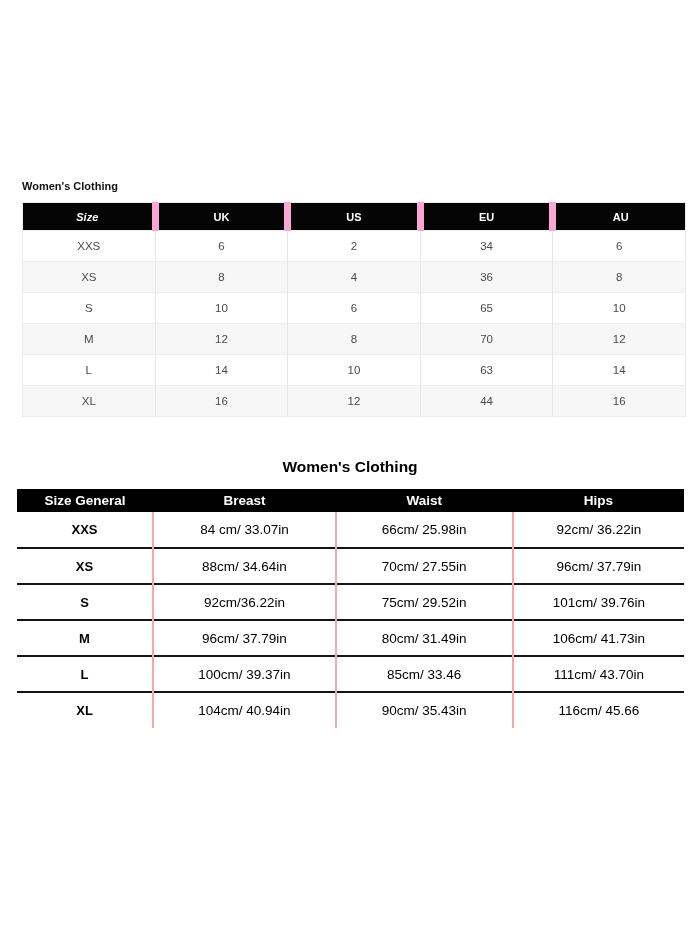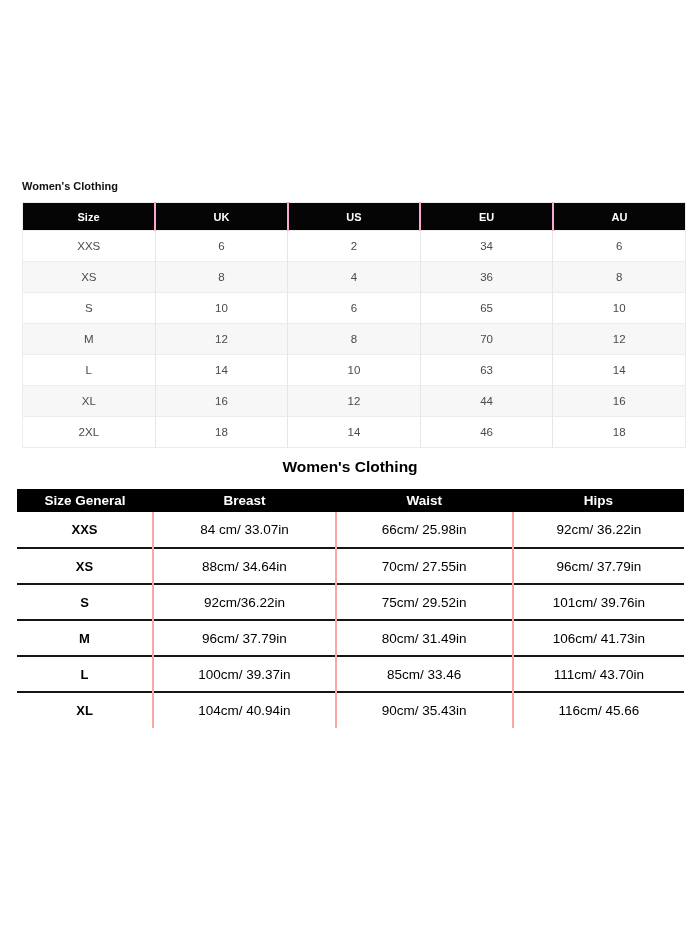--- a/index.html
+++ b/index.html
@@ -16,23 +16,23 @@
   }
   table.t1 {
     position:absolute; left:22px; top:202px; width:664px;
     border-collapse:collapse; table-layout:fixed;
     border:1px solid #ececec;
   }
   table.t1 th {
     background:#050505; color:#ffffff;
     height:28px; font-size:11px; font-weight:700;
     text-align:center; vertical-align:middle;
-    border-left:2px solid #f9a8d4;
+    border-left:7px solid #f9a8d4;
   }
-  table.t1 th:first-child { border-left:none; }
+  table.t1 th:first-child { border-left:none;font-style:italic; }
   table.t1 td {
     height:31px; text-align:center; vertical-align:middle;
     font-size:11.5px; color:#4a4a4a; background:#ffffff;
     border-left:1px solid #e6e6e6; border-top:1px solid #ededed;
   }
   table.t1 td:first-child { border-left:none; }
   table.t1 tbody tr:nth-child(even) td { background:#f7f7f7; }
 
   
   .bottom-title {
@@ -109,27 +109,20 @@
         <td>63</td>
         <td>14</td>
       </tr>
       <tr>
         <td>XL</td>
         <td>16</td>
         <td>12</td>
         <td>44</td>
         <td>16</td>
       </tr>
-      <tr>
-        <td>2XL</td>
-        <td>18</td>
-        <td>14</td>
-        <td>46</td>
-        <td>18</td>
-      </tr>
     </tbody>
   </table>
 
   <div class="bottom-title">Women's Clothing</div>
 
   <table class="t2">
     <colgroup>
       <col style="width:20.4%">
       <col style="width:27.4%">
       <col style="width:26.5%">

